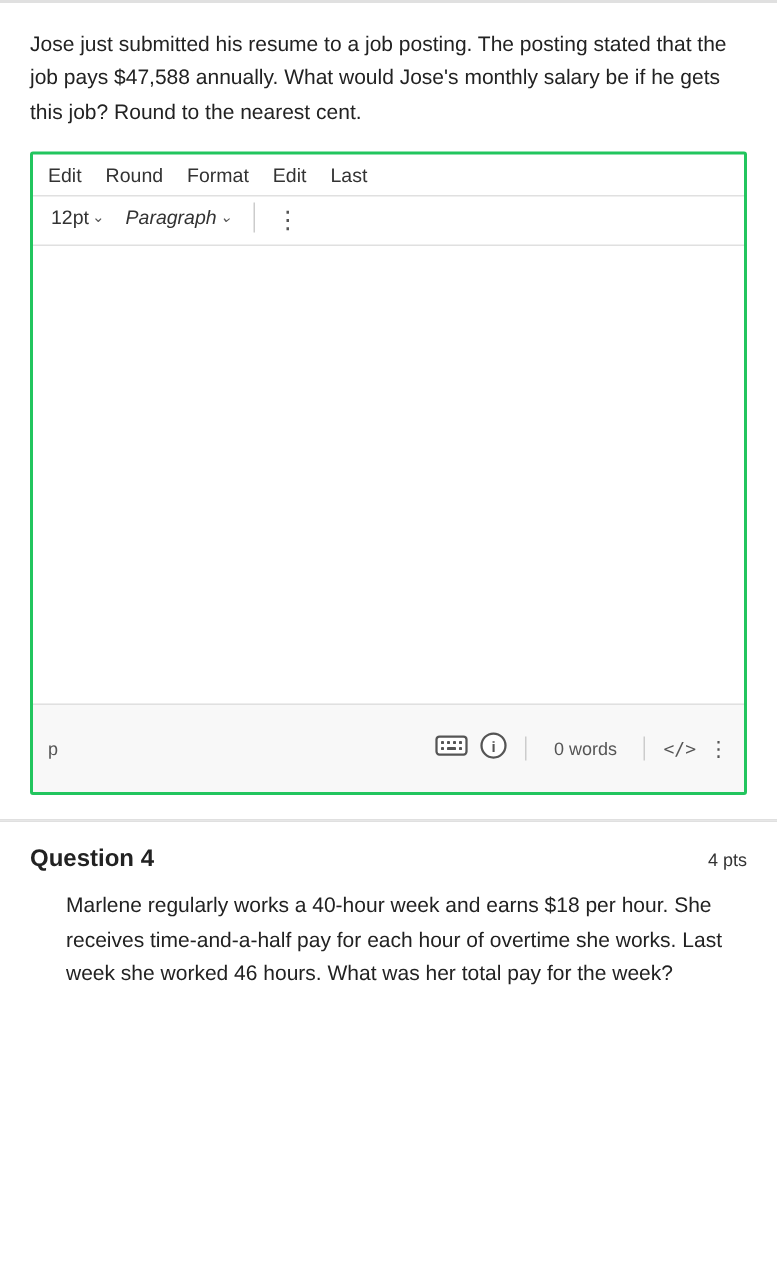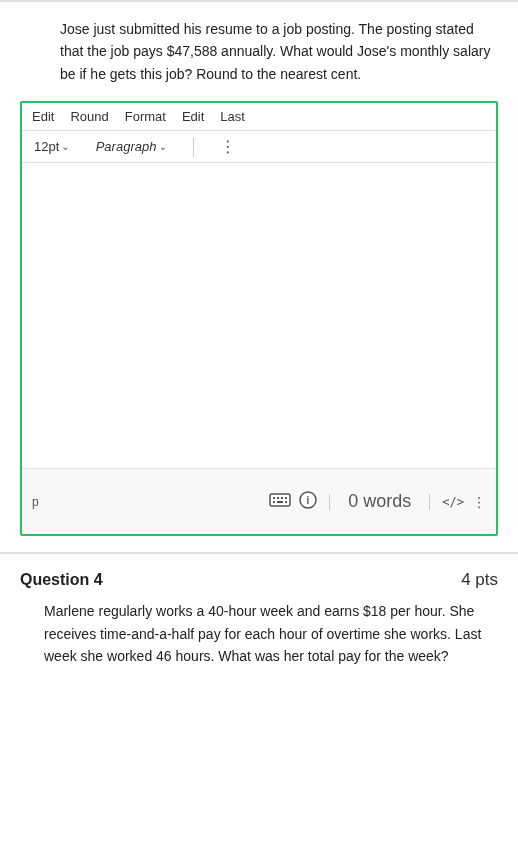--- a/index.html
+++ b/index.html
@@ -25,21 +25,20 @@
     .question-section {
       padding: 16px 20px;
       border-bottom: 1px solid #e0e0e0;
     }
 
     .question-text {
       font-size: 14px;
       color: #222;
       line-height: 1.6;
       margin-bottom: 16px;
-      margin-left: 40px;
     }
 
     
     .editor-container {
       border: 2px solid #22c55e;
       border-radius: 2px;
     }
 
     .editor-menu-bar {
       display: flex;
@@ -51,23 +50,23 @@
 
     .editor-menu-item {
       font-size: 13px;
       color: #333;
       cursor: pointer;
       padding: 2px 2px;
     }
 
     .editor-formatting-bar {
       display: flex;
-      align-items: center;
+      align-items: flex-start;
       padding: 4px 8px;
-      gap: 18px;
+      gap: 6px;
       border-bottom: 1px solid #e0e0e0;
     }
 
     .font-size-selector {
       display: flex;
       align-items: center;
       gap: 2px;
       font-size: 13px;
       color: #333;
       cursor: pointer;
@@ -138,41 +137,41 @@
     }
 
     .status-divider {
       width: 1px;
       height: 16px;
       background: #ccc;
       margin: 0 4px;
     }
 
     .word-count {
-      font-size: 18px;
+      font-size: 12px;
       color: #555;
       margin: 16px 6px;
     }
 
     
     .question-header {
       display: flex;
       justify-content: space-between;
       align-items: center;
       padding: 16px 20px 10px 20px;
     }
 
     .question-label {
       font-size: 16px;
       font-weight: bold;
       color: #222;
     }
 
     .question-pts {
-      font-size: 17px;
+      font-size: 12px;
       color: #333;
     }
 
     .question5-section {
       padding: 0 20px 16px 20px;
       margin-left: 24px;
     }
 
     .question5-text {
       font-size: 14px;

